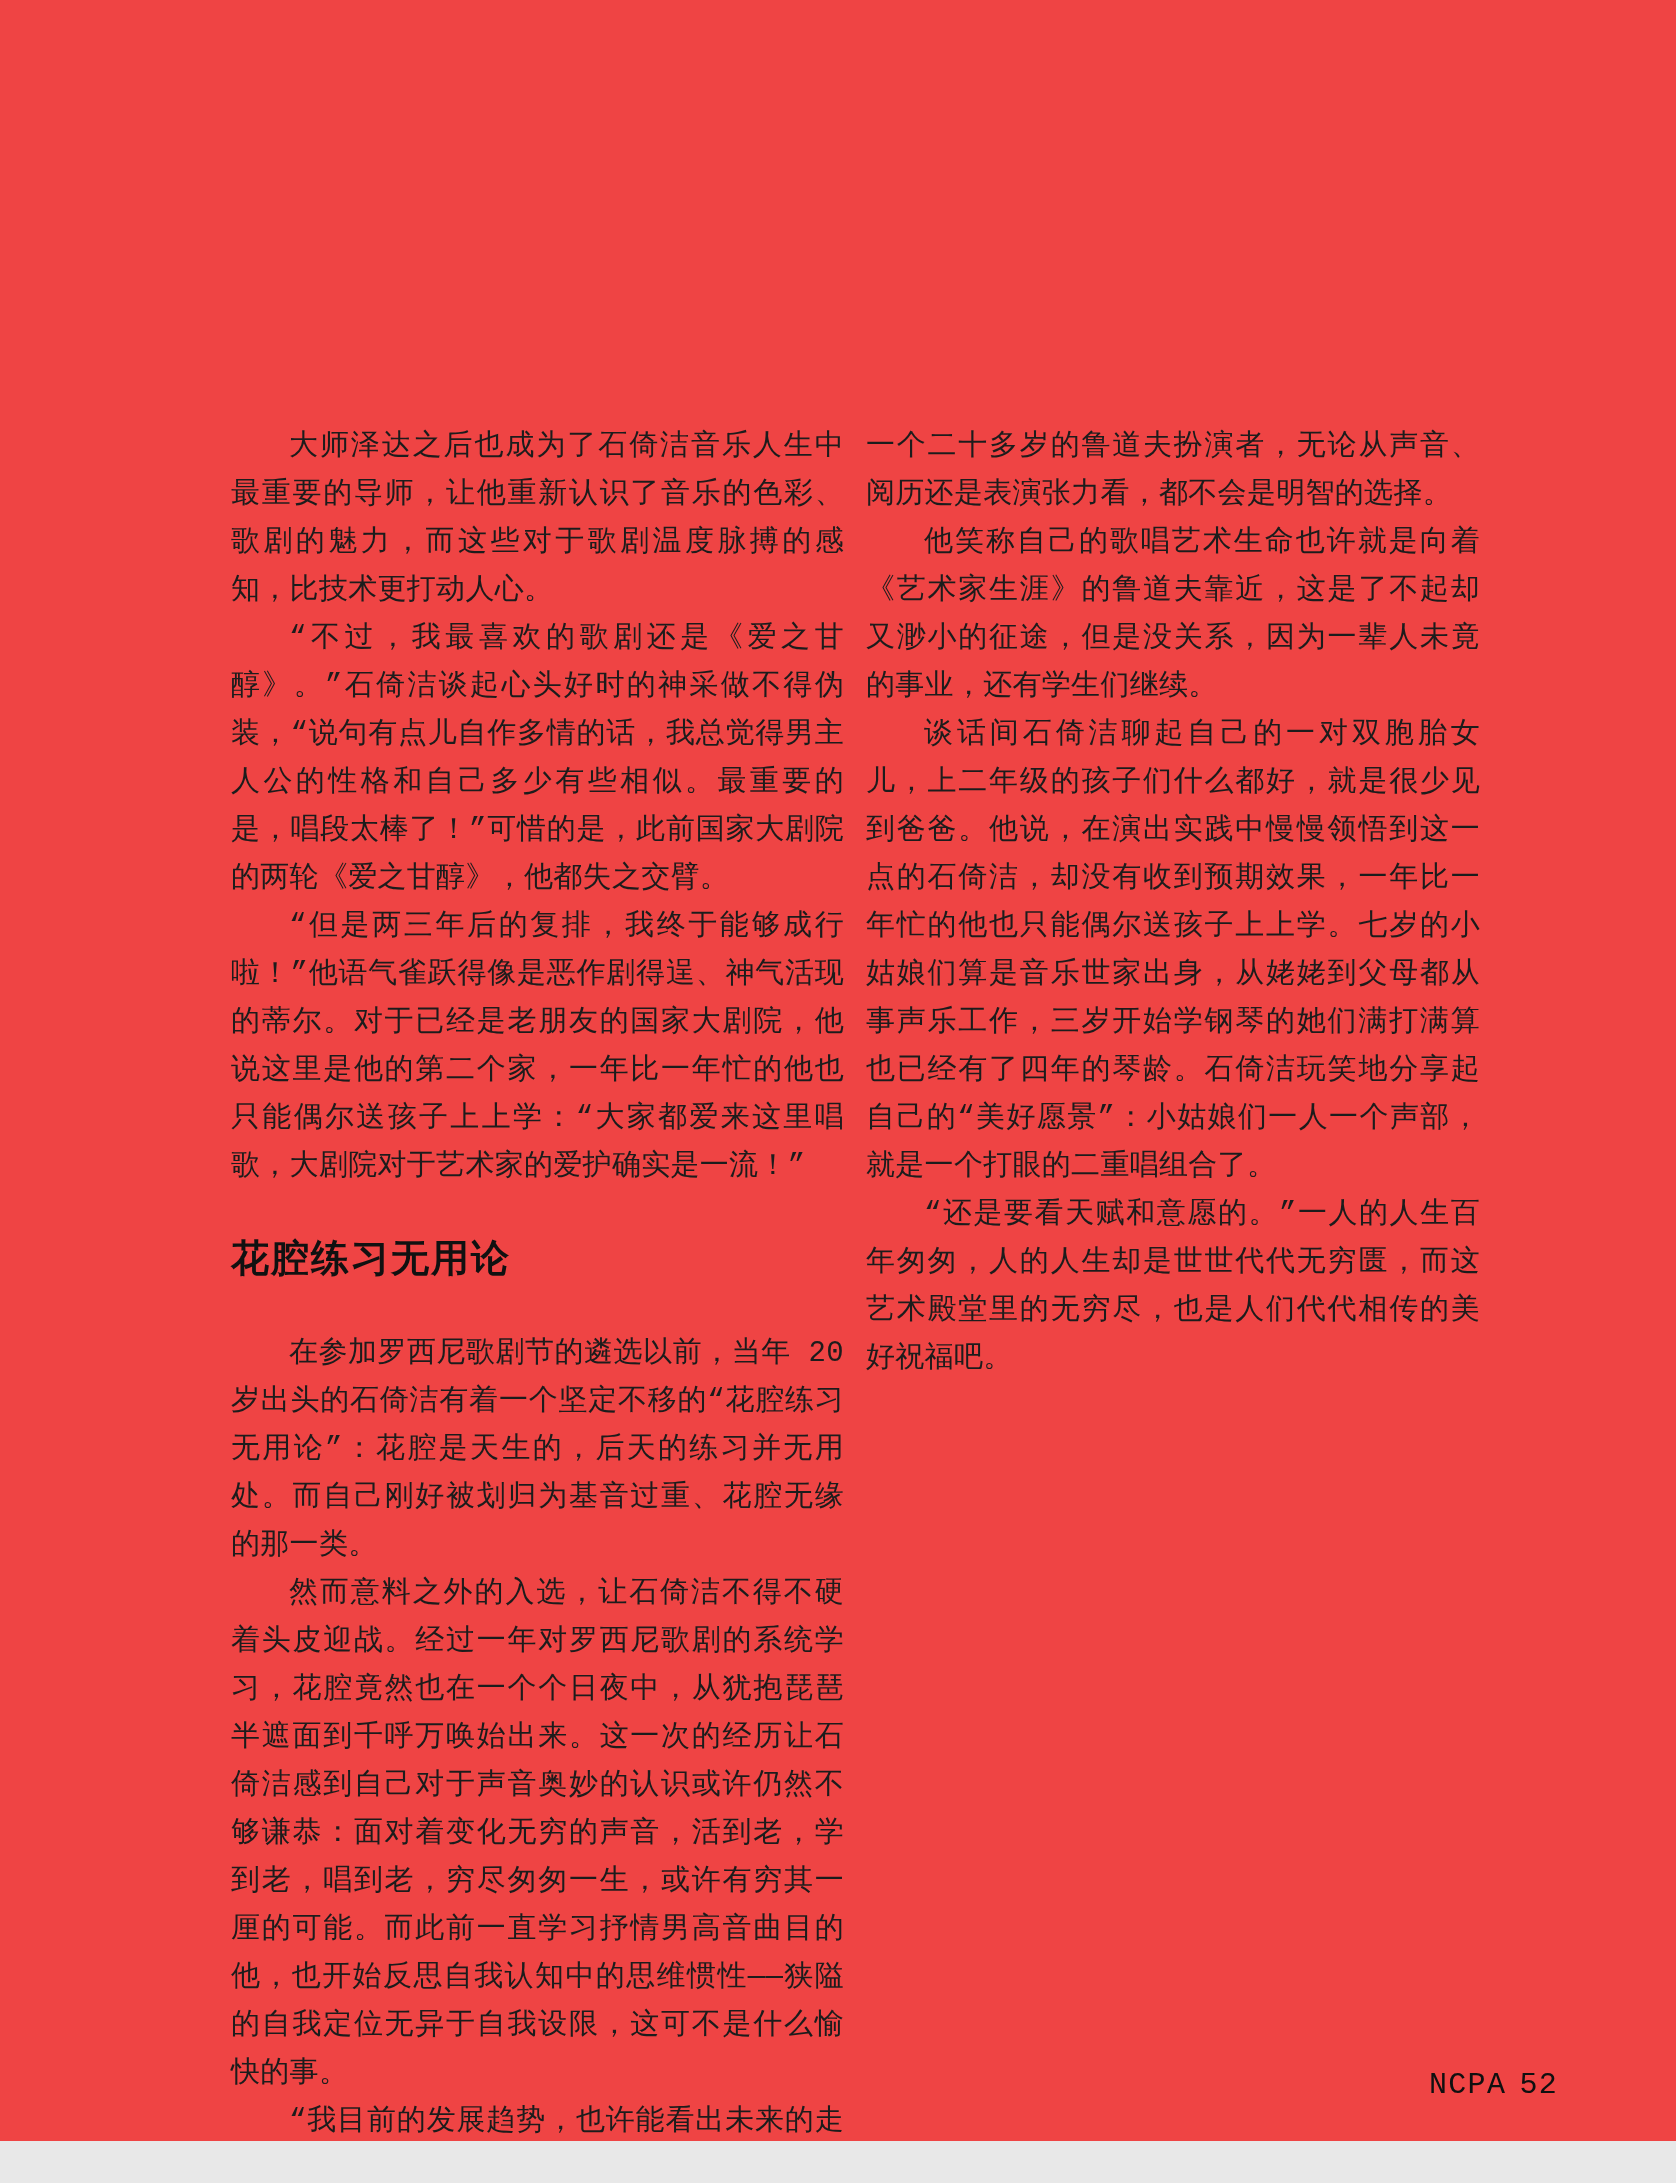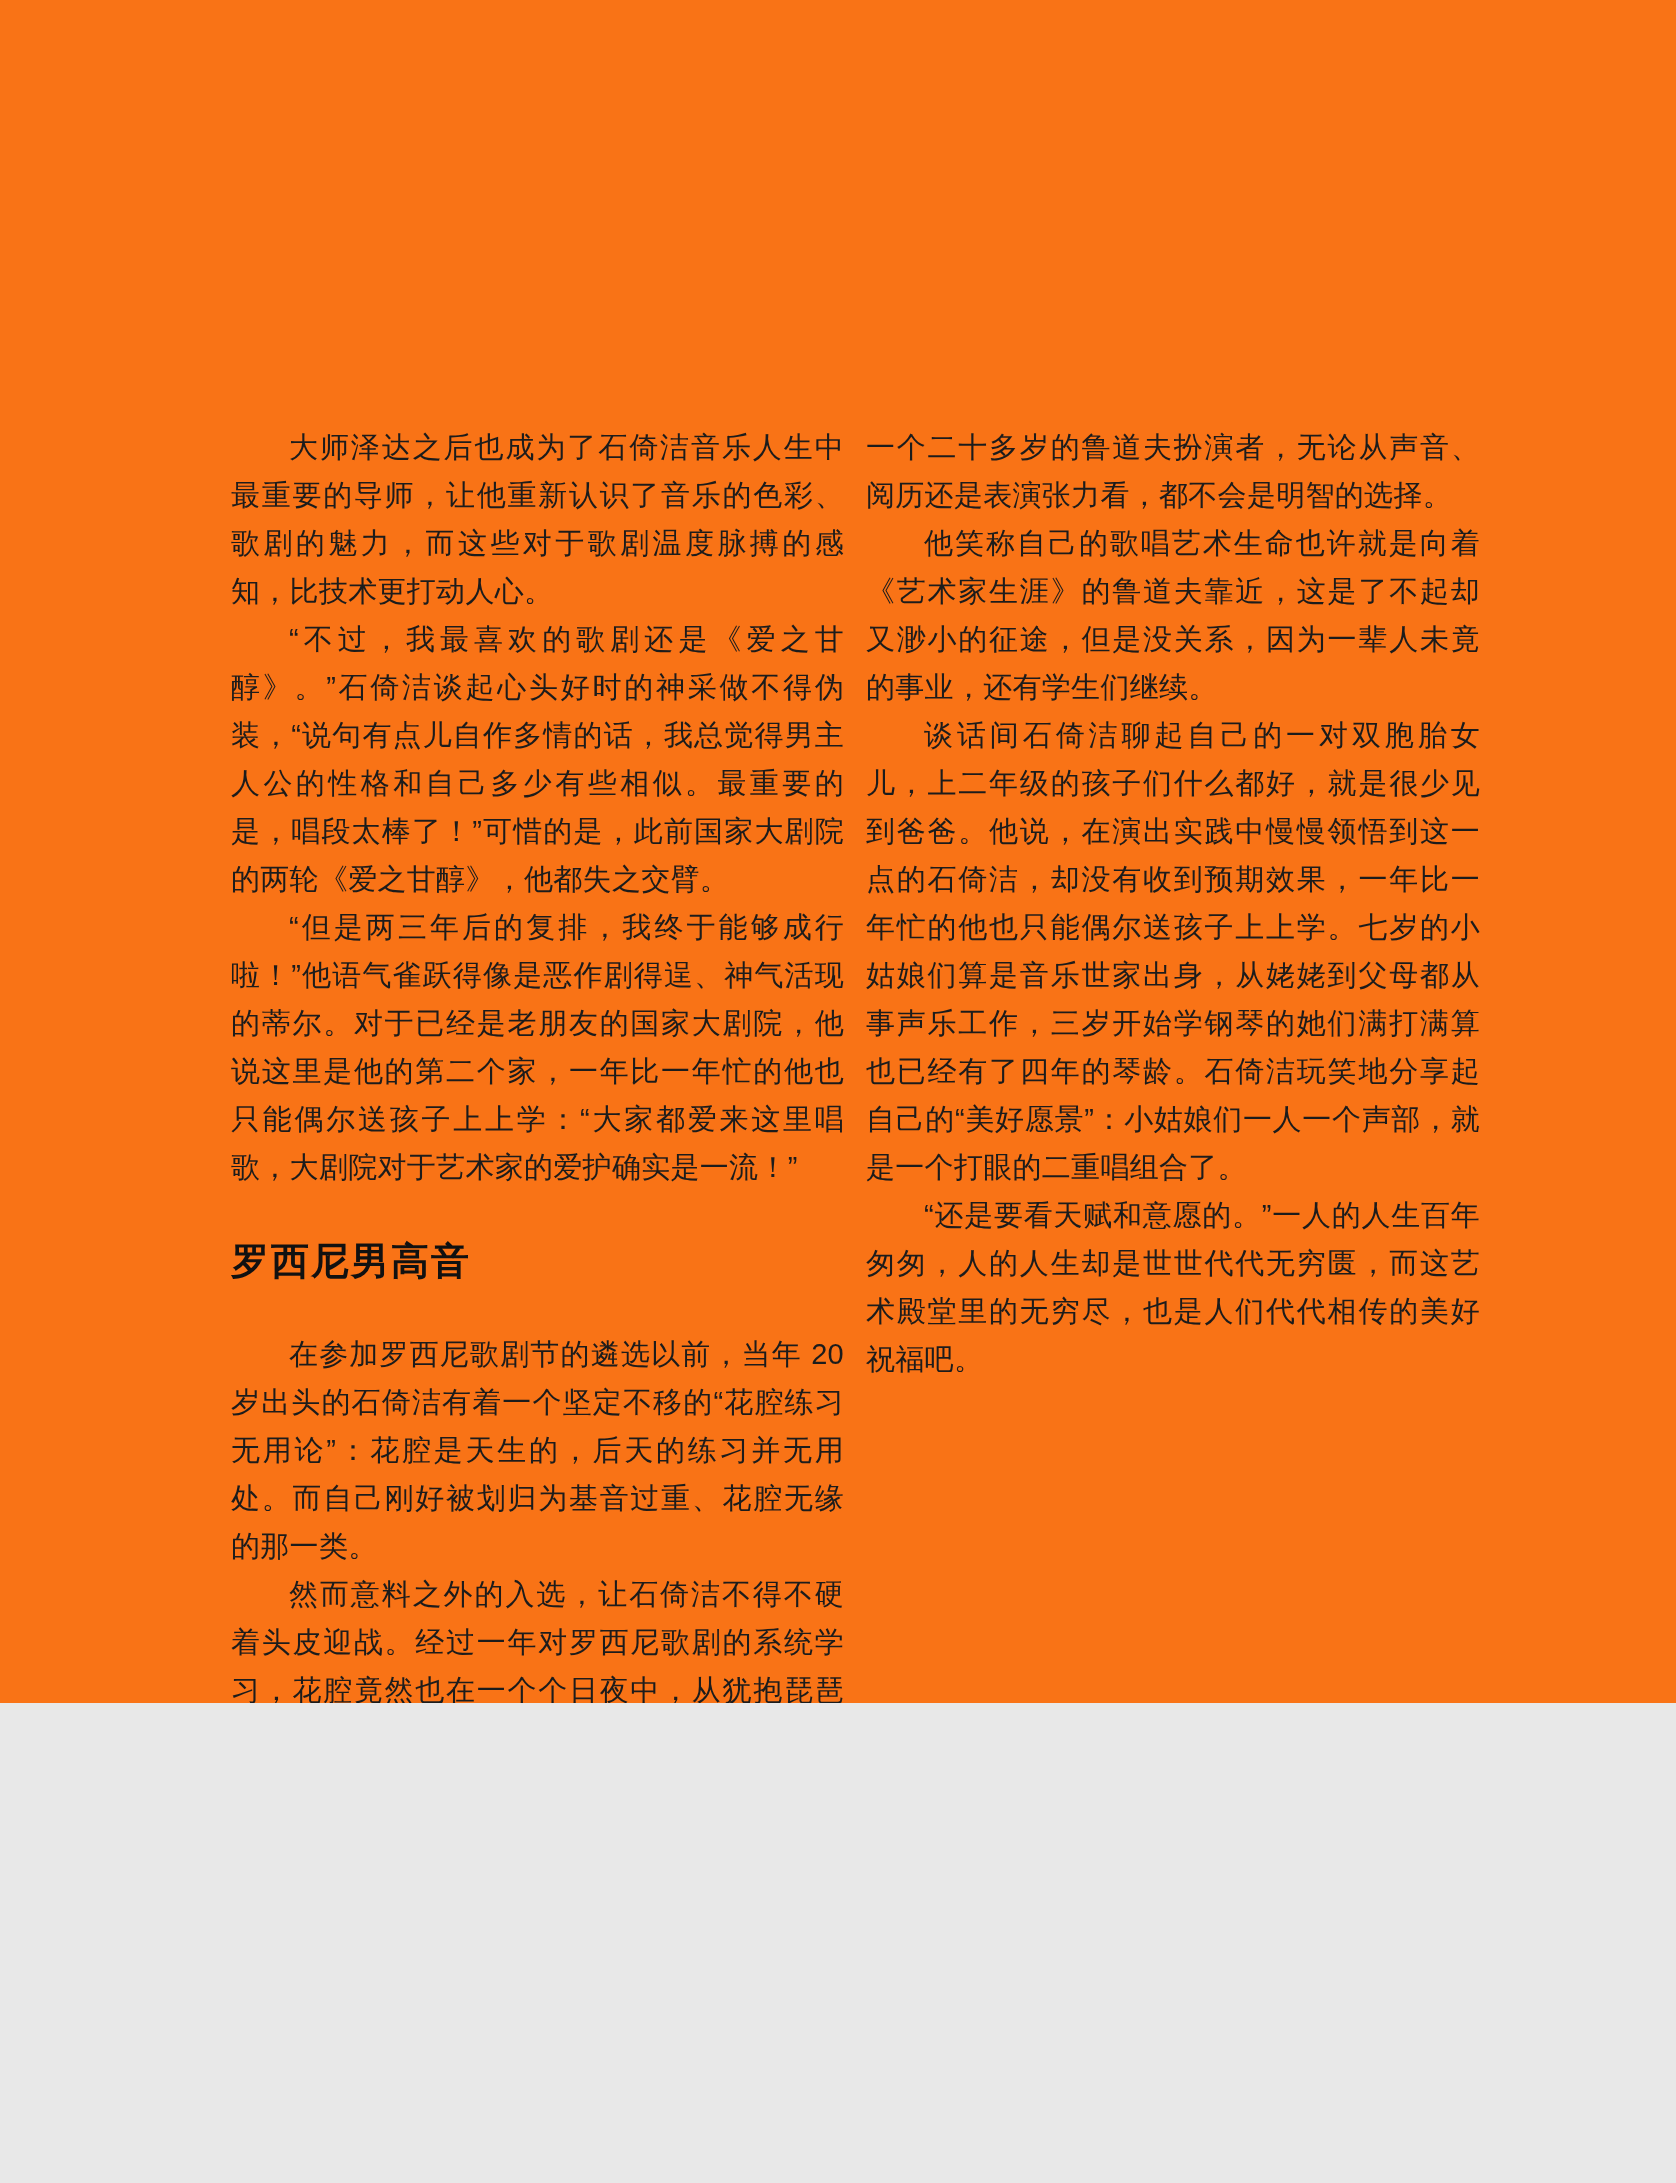--- a/index.html
+++ b/index.html
@@ -1,21 +1,21 @@
 <!DOCTYPE html>
 <html style="font-size:10.6px"><head>
 <meta charset="utf-8">
 <style>
   html, body { margin: 0; padding: 0; background: #e8e8e8; }
   .page {
     position: relative;
     width: 1676px;
-    height: 1703px;
-    background: #f97316;
-    font-family: Liberation Sans, sans-serif;
+    height: 2141px;
+    background: #ef4444;
+    font-family: Liberation Mono, monospace;
     color: #1c1c1c;
     overflow: hidden;
   }
   .col {
     position: absolute;
     top: 423px;
     font-size: 29px;
     line-height: 48px;
     text-align: justify;
     letter-spacing: 0.3px;
@@ -47,21 +47,21 @@
 </style>
 </head>
 <body>
 
 <div class="page">
 
   <div class="col col-left">
     <p class="para indent">大师泽达之后也成为了石倚洁音乐人生中最重要的导师，让他重新认识了音乐的色彩、歌剧的魅力，而这些对于歌剧温度脉搏的感知，比技术更打动人心。</p>
     <p class="para indent">“不过，我最喜欢的歌剧还是《爱之甘醇》。”石倚洁谈起心头好时的神采做不得伪装，“说句有点儿自作多情的话，我总觉得男主人公的性格和自己多少有些相似。最重要的是，唱段太棒了！”可惜的是，此前国家大剧院的两轮《爱之甘醇》，他都失之交臂。</p>
     <p class="para indent">“但是两三年后的复排，我终于能够成行啦！”他语气雀跃得像是恶作剧得逞、神气活现的蒂尔。对于已经是老朋友的国家大剧院，他说这里是他的第二个家，一年比一年忙的他也只能偶尔送孩子上上学：“大家都爱来这里唱歌，大剧院对于艺术家的爱护确实是一流！”</p>
-    <h2 class="section-heading">罗西尼男高音</h2>
+    <h2 class="section-heading">花腔练习无用论</h2>
     <p class="para indent">在参加罗西尼歌剧节的遴选以前，当年 20 岁出头的石倚洁有着一个坚定不移的“花腔练习无用论”：花腔是天生的，后天的练习并无用处。而自己刚好被划归为基音过重、花腔无缘的那一类。</p>
     <p class="para indent">然而意料之外的入选，让石倚洁不得不硬着头皮迎战。经过一年对罗西尼歌剧的系统学习，花腔竟然也在一个个日夜中，从犹抱琵琶半遮面到千呼万唤始出来。这一次的经历让石倚洁感到自己对于声音奥妙的认识或许仍然不够谦恭：面对着变化无穷的声音，活到老，学到老，唱到老，穷尽匆匆一生，或许有穷其一厘的可能。而此前一直学习抒情男高音曲目的他，也开始反思自我认知中的思维惯性——狭隘的自我定位无异于自我设限，这可不是什么愉快的事。</p>
     <p class="para indent">“我目前的发展趋势，也许能看出未来的走向，但是最后回落到哪一点或者几点上，现在都还为时尚早。”恩师贾尼·唐古奇和经纪人坚决的态度更是让石倚洁意识到了自我审视的滞涩，没有一个剧院会录用</p>
   </div>
 
   <div class="col col-right">
     <p class="para">一个二十多岁的鲁道夫扮演者，无论从声音、阅历还是表演张力看，都不会是明智的选择。</p>
     <p class="para indent">他笑称自己的歌唱艺术生命也许就是向着《艺术家生涯》的鲁道夫靠近，这是了不起却又渺小的征途，但是没关系，因为一辈人未竟的事业，还有学生们继续。</p>
     <p class="para indent">谈话间石倚洁聊起自己的一对双胞胎女儿，上二年级的孩子们什么都好，就是很少见到爸爸。他说，在演出实践中慢慢领悟到这一点的石倚洁，却没有收到预期效果，一年比一年忙的他也只能偶尔送孩子上上学。七岁的小姑娘们算是音乐世家出身，从姥姥到父母都从事声乐工作，三岁开始学钢琴的她们满打满算也已经有了四年的琴龄。石倚洁玩笑地分享起自己的“美好愿景”：小姑娘们一人一个声部，就是一个打眼的二重唱组合了。</p>
     <p class="para indent">“还是要看天赋和意愿的。”一人的人生百年匆匆，人的人生却是世世代代无穷匮，而这艺术殿堂里的无穷尽，也是人们代代相传的美好祝福吧。</p>

